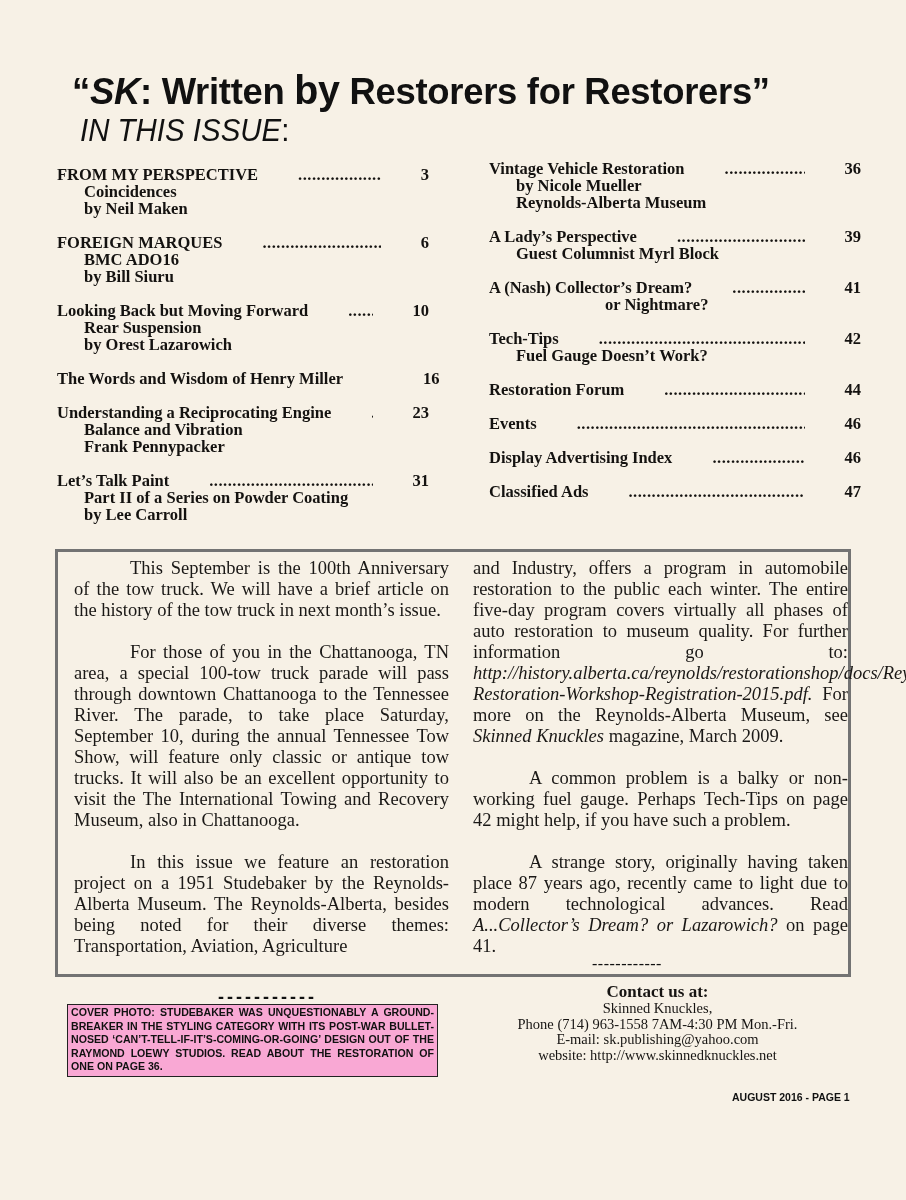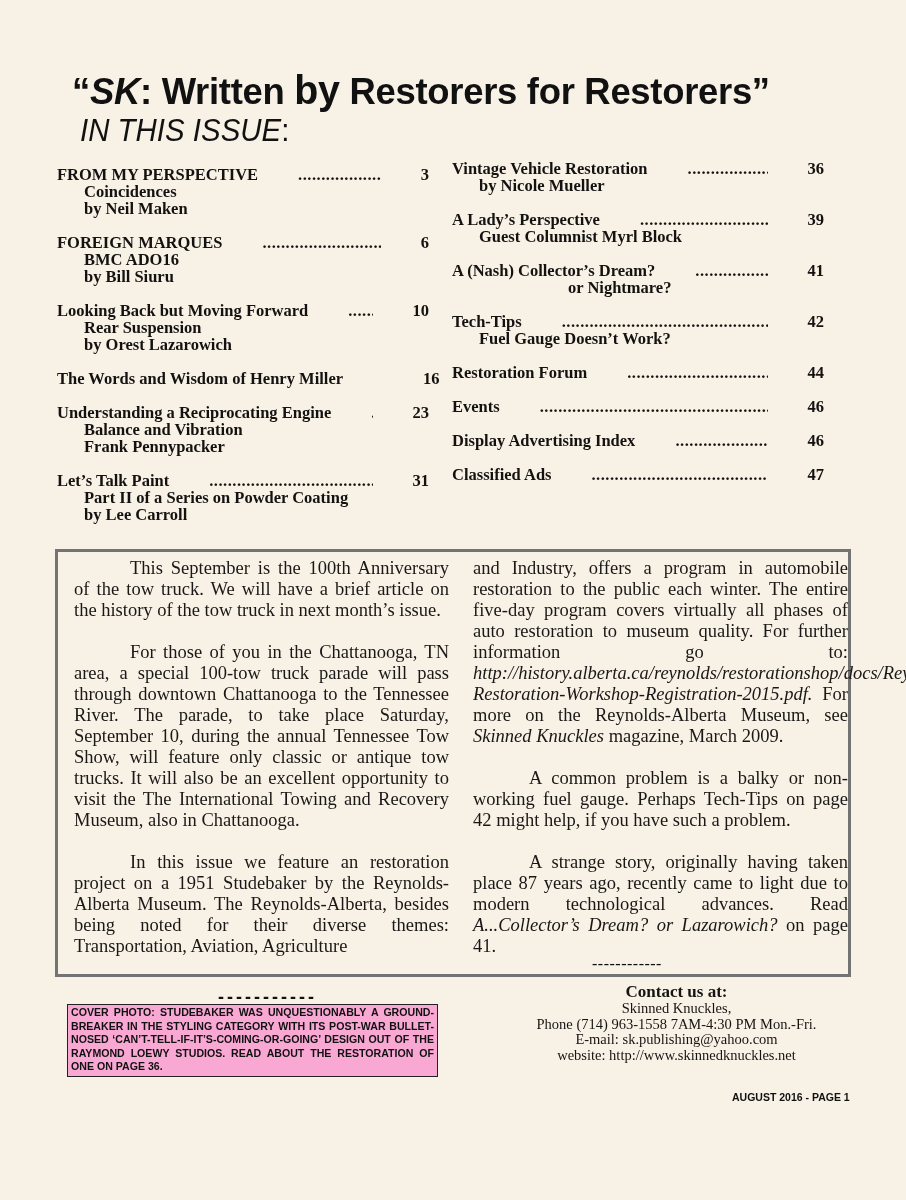--- a/index.html
+++ b/index.html
@@ -19,21 +19,21 @@
   .headline .sk { font-style: italic; }
   .headline .by { font-size: 40px; }
   .subhead {
     position: absolute; left: 80px; top: 112px;
     font-family: "Liberation Sans", sans-serif;
     font-style: italic; font-size: 32px; color: #111;
     transform: scaleX(0.92); transform-origin: left top;
   }
   .toc-col { position: absolute; width: 372px; font-family: "Liberation Serif", serif; font-weight: bold; color: #141210; }
   .toc-col.left { left: 57px; top: 166px; }
-  .toc-col.right { left: 452px; top: 160px; }
+  .toc-col.right { left: 489px; top: 160px; }
   .toc-entry { margin-bottom: 17px; }
   .toc-line { display: flex; align-items: baseline; font-size: 16.5px; line-height: 17px; gap: 40px; }
   .toc-title { white-space: nowrap; }
   .toc-dots { flex: 1; overflow: hidden; white-space: nowrap; }
   .toc-dots::after { content: "..................................................................................................................................................."; letter-spacing: 0.5px; }
   .toc-page { white-space: nowrap; }
   .toc-sub { font-size: 16.5px; line-height: 17px; padding-left: 27px; }
   .toc-sub.center { padding-left: 116px; }
 
   .editorial {
@@ -56,21 +56,21 @@
     position: absolute; left: 9px; top: 452px; width: 363px;
     border: 1.5px solid #222; padding: 1px 3px 2px 3px;
     font-family: "Liberation Sans", sans-serif; font-weight: bold; font-size: 10.6px; line-height: 13.5px;
     text-align: justify; text-align-last: left; color: #111; background: #f9a8d4;
   }
   .divider-right {
     position: absolute; left: 592px; top: 955px;
     font-family: "Liberation Serif", serif; font-size: 16px; letter-spacing: 0.5px; color: #111;
   }
   .contact {
-    position: absolute; left: 504px; top: 982px; width: 345px;
+    position: absolute; left: 485px; top: 982px; width: 345px;
     text-align: center; font-family: "Liberation Serif", serif; font-size: 14.5px; line-height: 15.5px; color: #161412;
   }
   .contact .ctitle { font-weight: bold; font-size: 17px; line-height: 19px; }
   .footer {
     position: absolute; left: 732px; top: 1091px;
     font-family: "Liberation Sans", sans-serif; font-weight: bold; font-size: 10.5px; color: #111; white-space: nowrap;
   }
 </style>
 </head>
 <body>
@@ -133,20 +133,21 @@
     </div>
   </div>
 <div class="toc-col right" id="toc-right">
     <div class="toc-entry">
       <div class="toc-line">
         <span class="toc-title">Vintage Vehicle Restoration</span>
         <span class="toc-dots"></span>
         <span class="toc-page">36</span>
       </div>
       <div class="toc-sub">by Nicole Mueller</div>
+      <div class="toc-sub">Reynolds-Alberta Museum</div>
     </div>
     <div class="toc-entry">
       <div class="toc-line">
         <span class="toc-title">A Lady’s Perspective</span>
         <span class="toc-dots"></span>
         <span class="toc-page">39</span>
       </div>
       <div class="toc-sub">Guest Columnist Myrl Block</div>
     </div>
     <div class="toc-entry">

